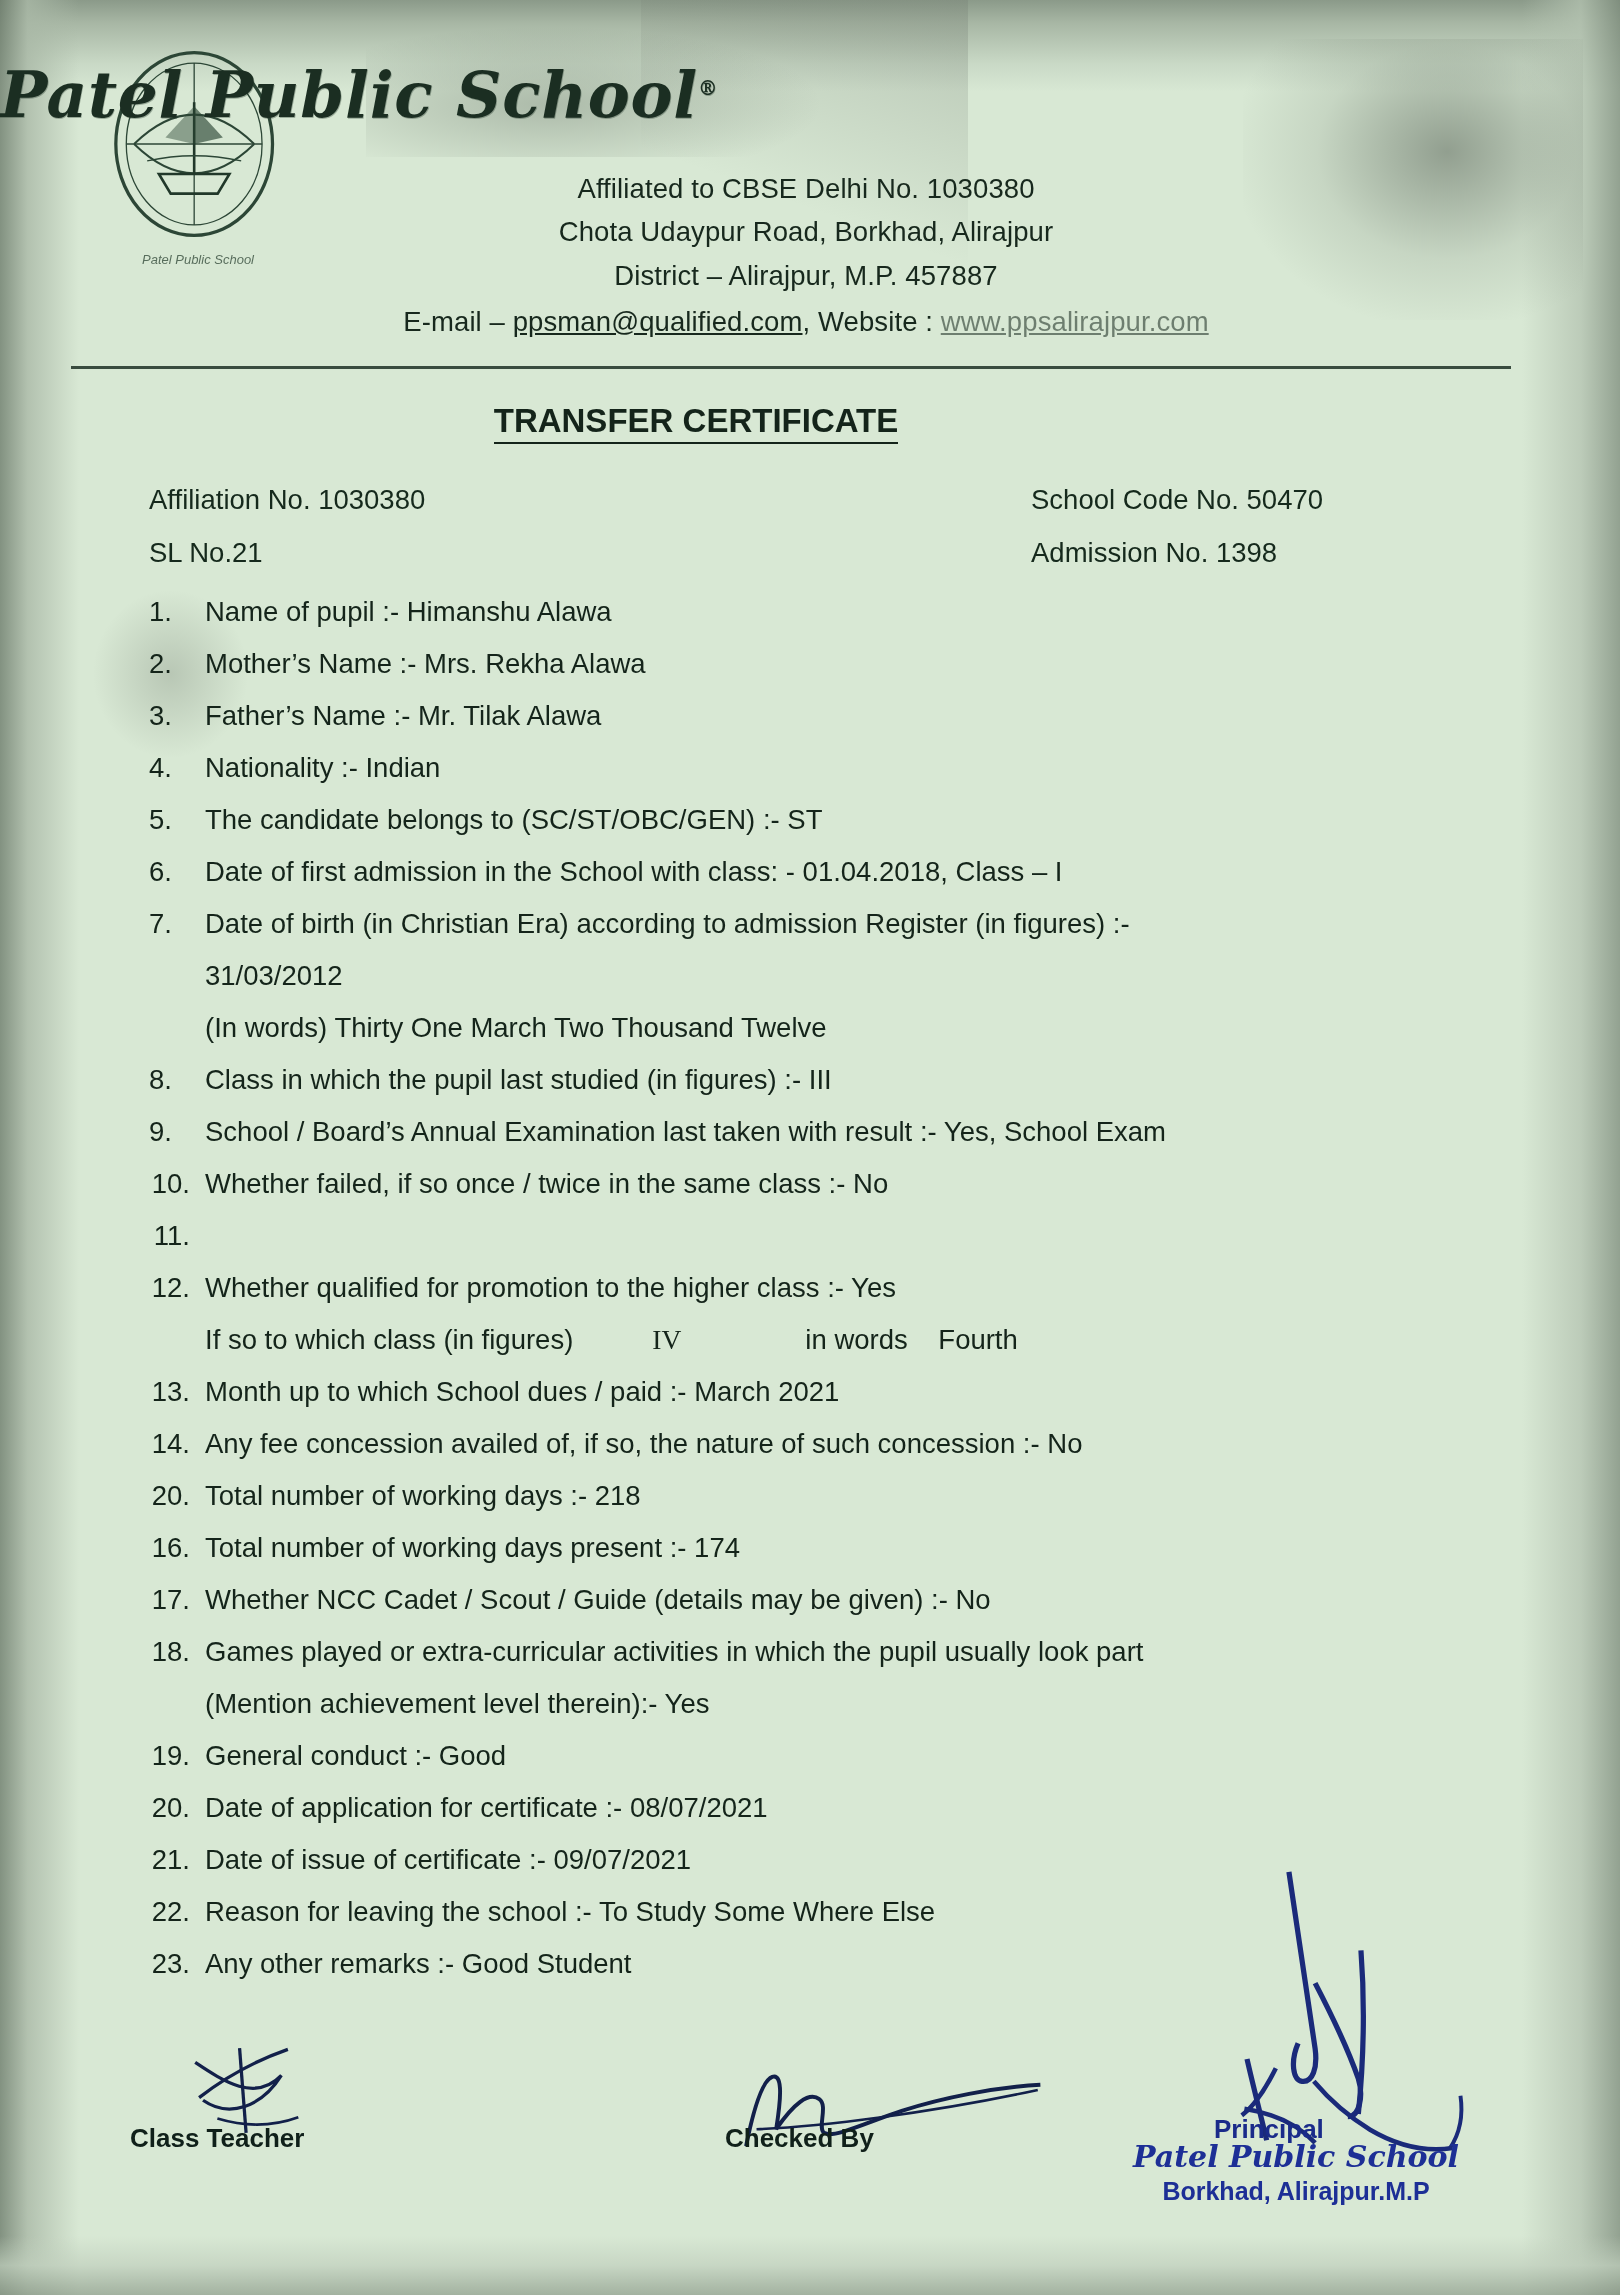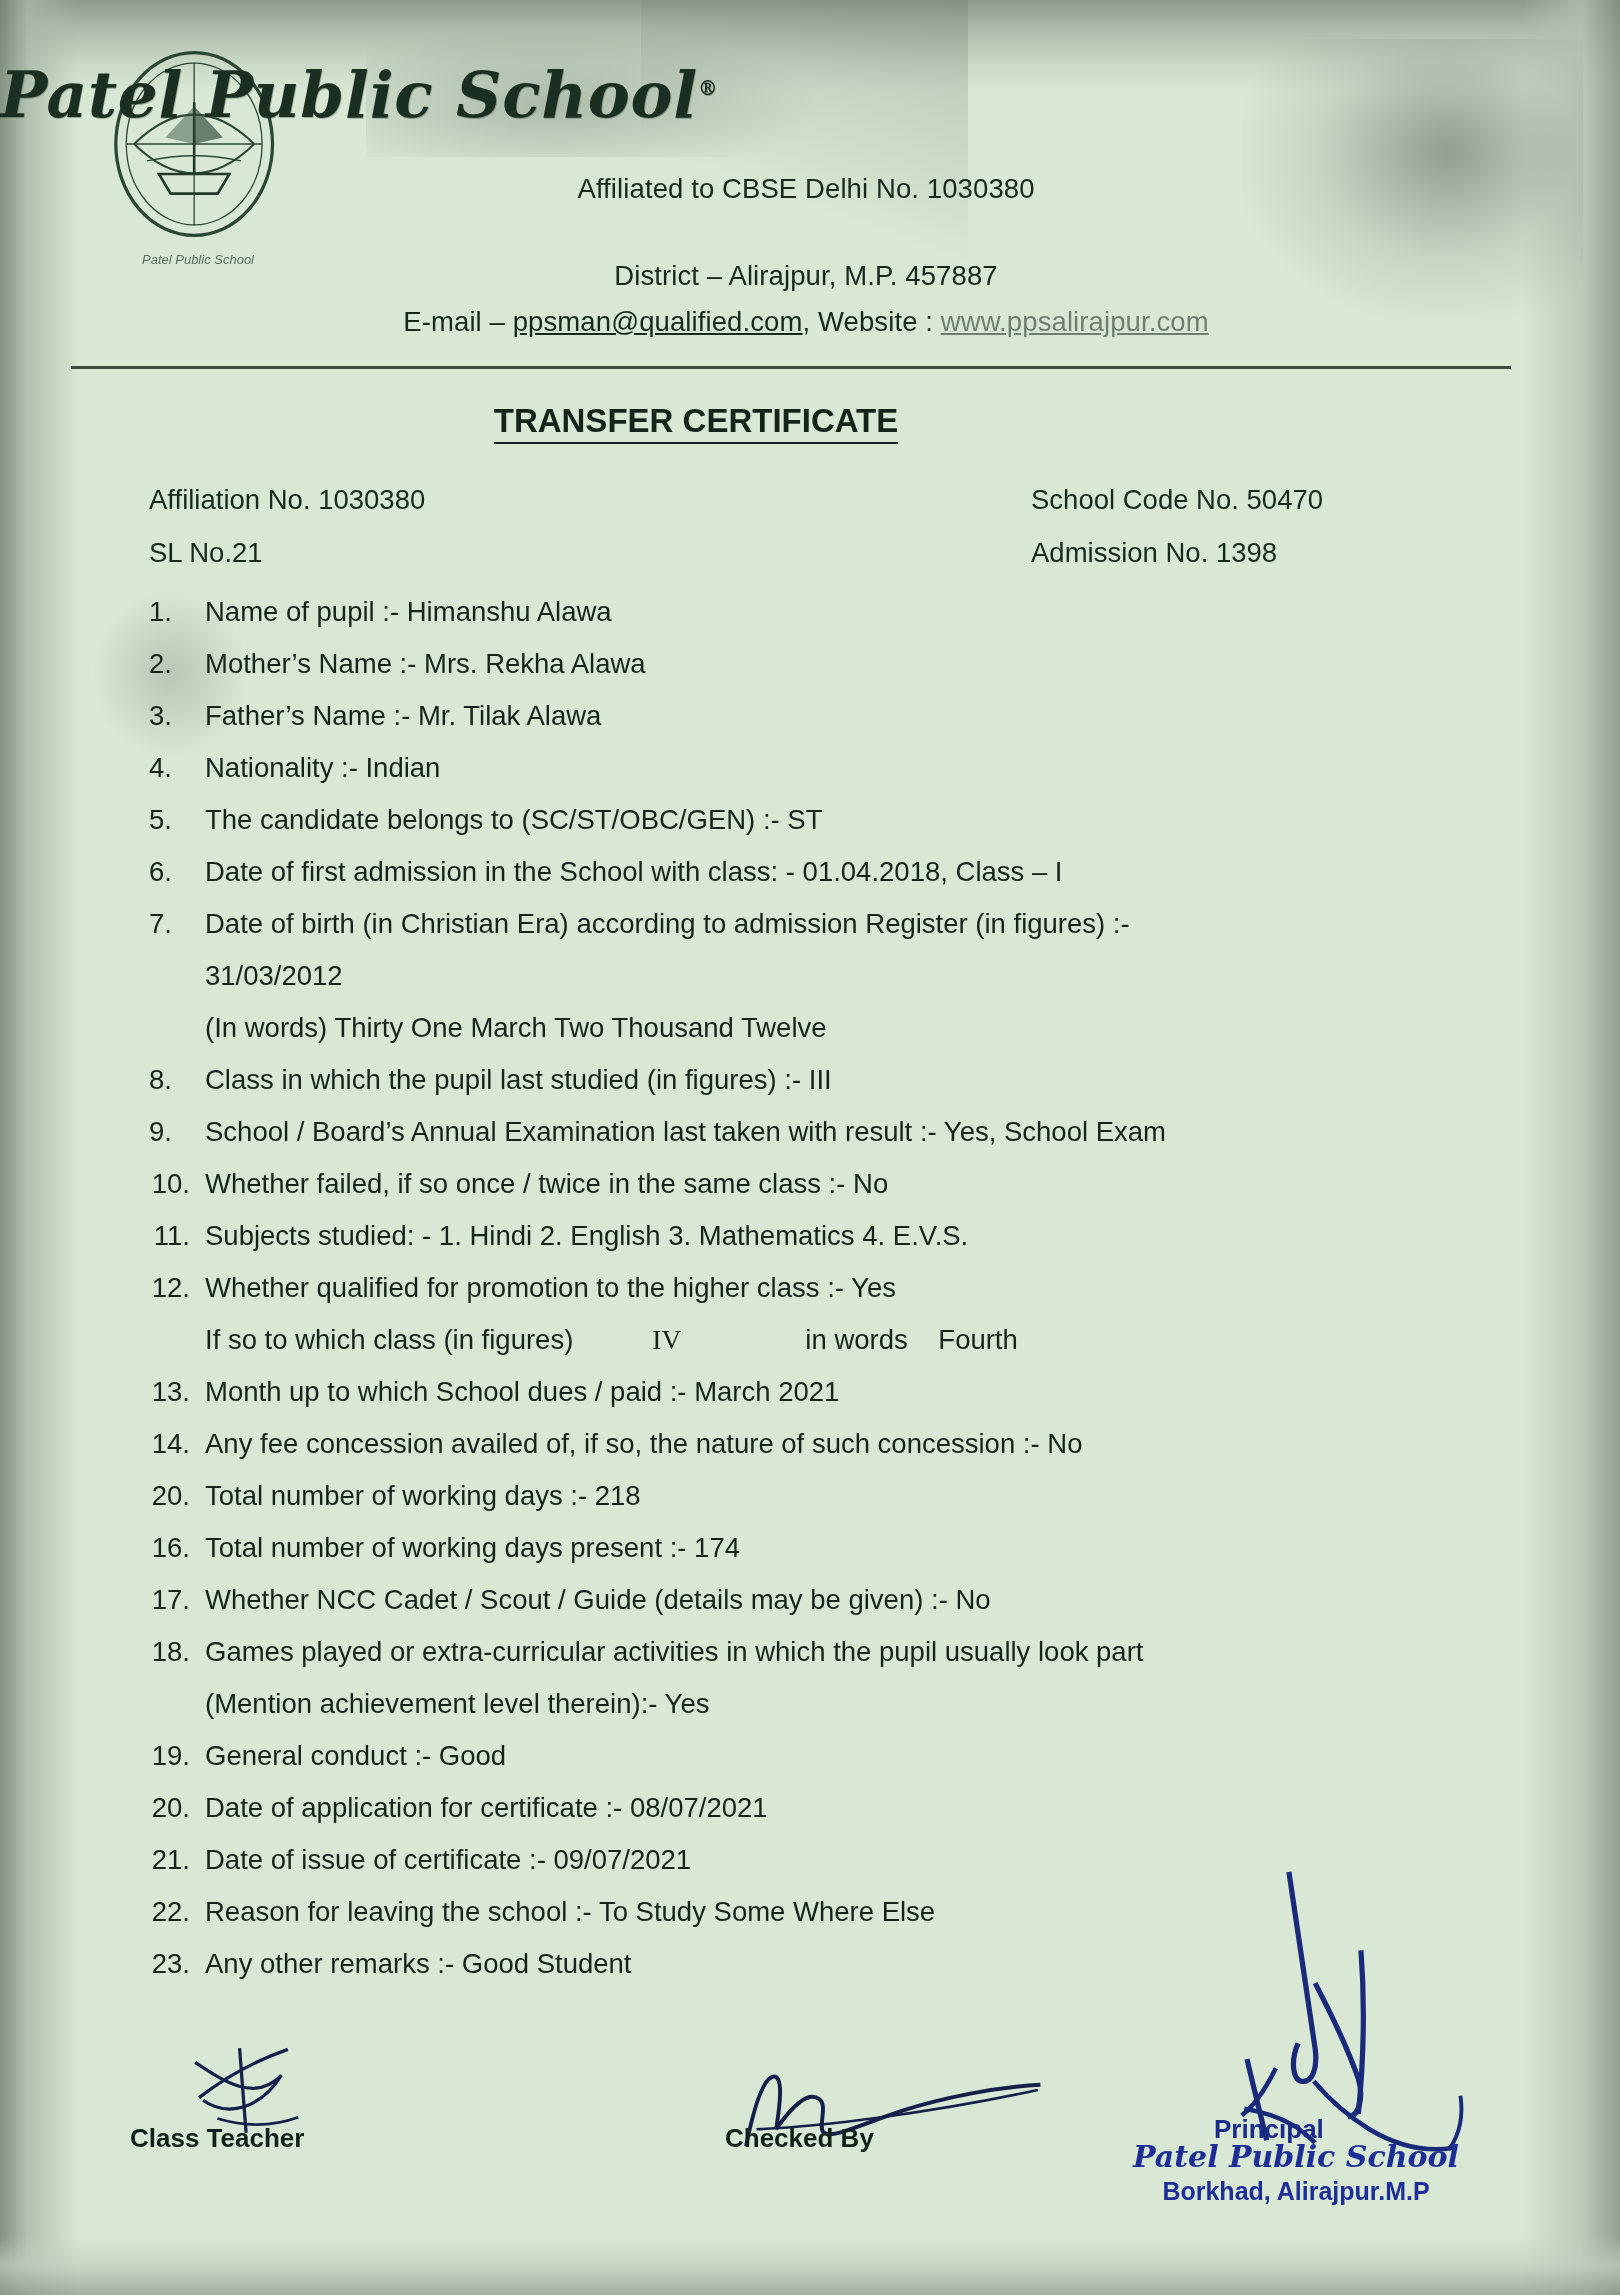--- a/index.html
+++ b/index.html
@@ -241,20 +241,21 @@
         <path d="M60 176 Q132 160 204 176" fill="none" stroke="#2c4636" stroke-width="2"></path>
       </svg>
     </div>
     <div class="logo-caption">Patel Public School</div>
 
     <div class="school-title">
       <span>Patel Public School</span><span class="reg">®</span>
     </div>
 
     <div class="hdr-line hdr1">Affiliated to CBSE Delhi No. 1030380</div>
+    <div class="hdr-line hdr2">Chota Udaypur Road, Borkhad, Alirajpur</div>
     <div class="hdr-line hdr3">District – Alirajpur, M.P. 457887</div>
     <div class="hdr-line hdr4">
       <span>E-mail – </span><span class="u">ppsman@qualified.com</span><span>, Website : </span><span class="u faded">www.ppsalirajpur.com</span>
     </div>
 
     <div class="rule"></div>
 
     <div class="doc-title">
       <span>TRANSFER CERTIFICATE</span>
     </div>
@@ -303,21 +304,20 @@
       <div class="item">
         <span class="num">9.</span>
         <span>School / Board’s Annual Examination last taken with result :- Yes, School Exam</span>
       </div>
       <div class="item">
         <span class="num r">10.</span>
         <span>Whether failed, if so once / twice in the same class :- No</span>
       </div>
       <div class="item">
         <span class="num r">11.</span>
-        <span>Subjects studied: - 1. Hindi 2. English 3. Mathematics 4. E.V.S.</span>
       </div>
       <div class="item">
         <span class="num r">12.</span>
         <span>Whether qualified for promotion to the higher class :- Yes</span>
       </div>
       <div class="sub">
         <span>If so to which class (in figures)</span><span class="gap1"></span><span class="serif-num">IV</span><span class="gap2"></span><span>in words</span>&nbsp;&nbsp;&nbsp;&nbsp;<span>Fourth</span>
       </div>
       <div class="item">
         <span class="num r">13.</span>

